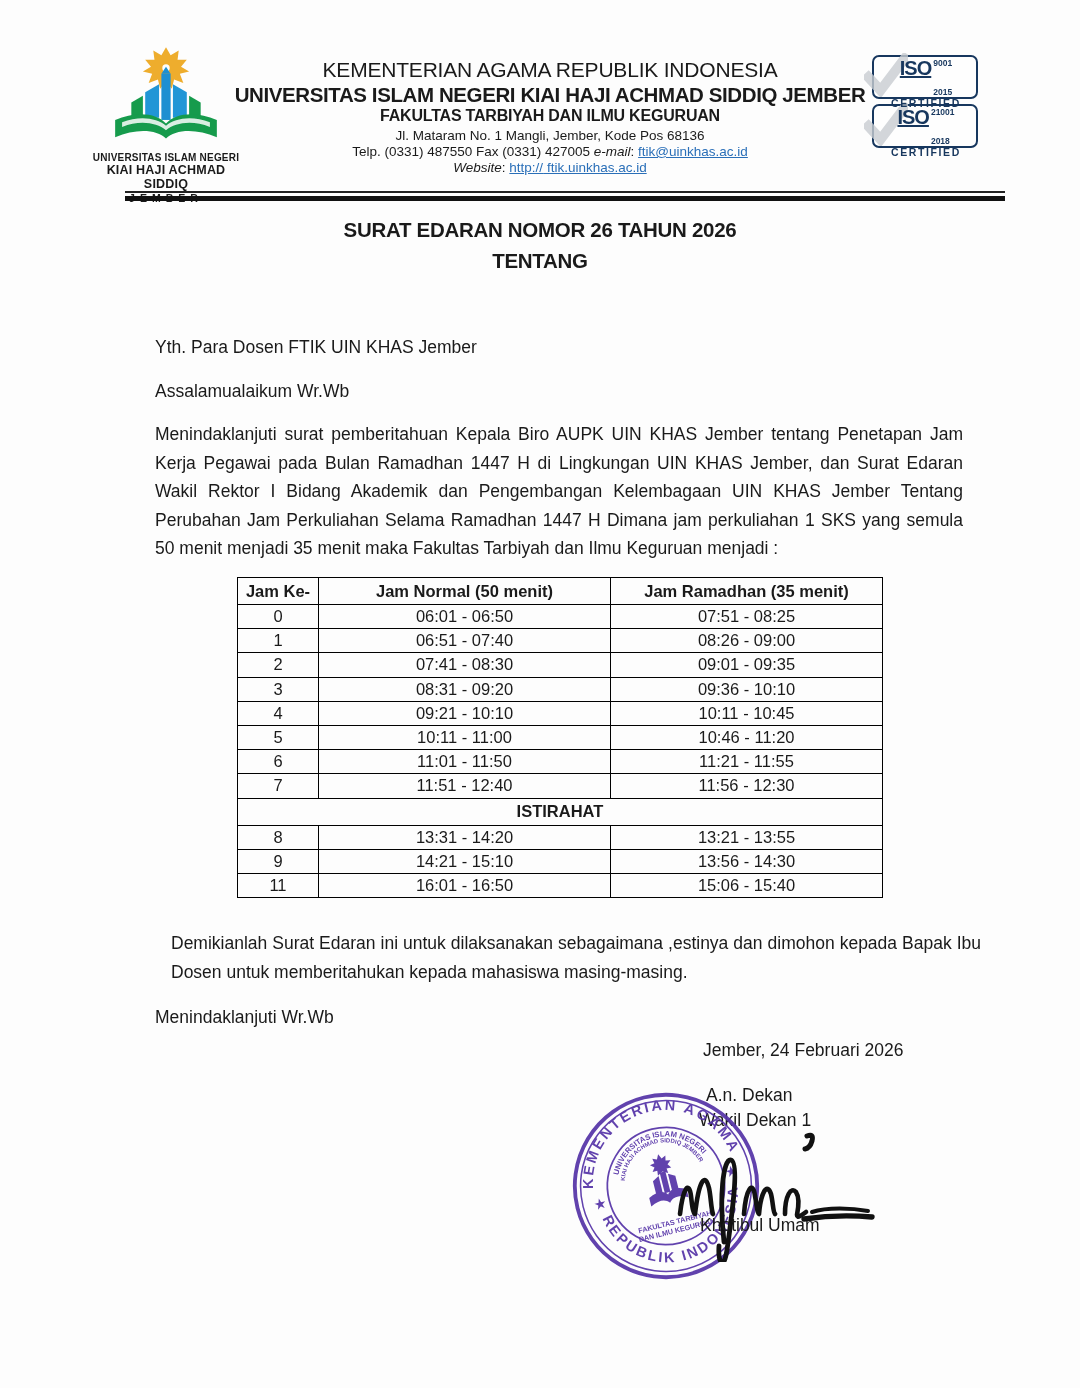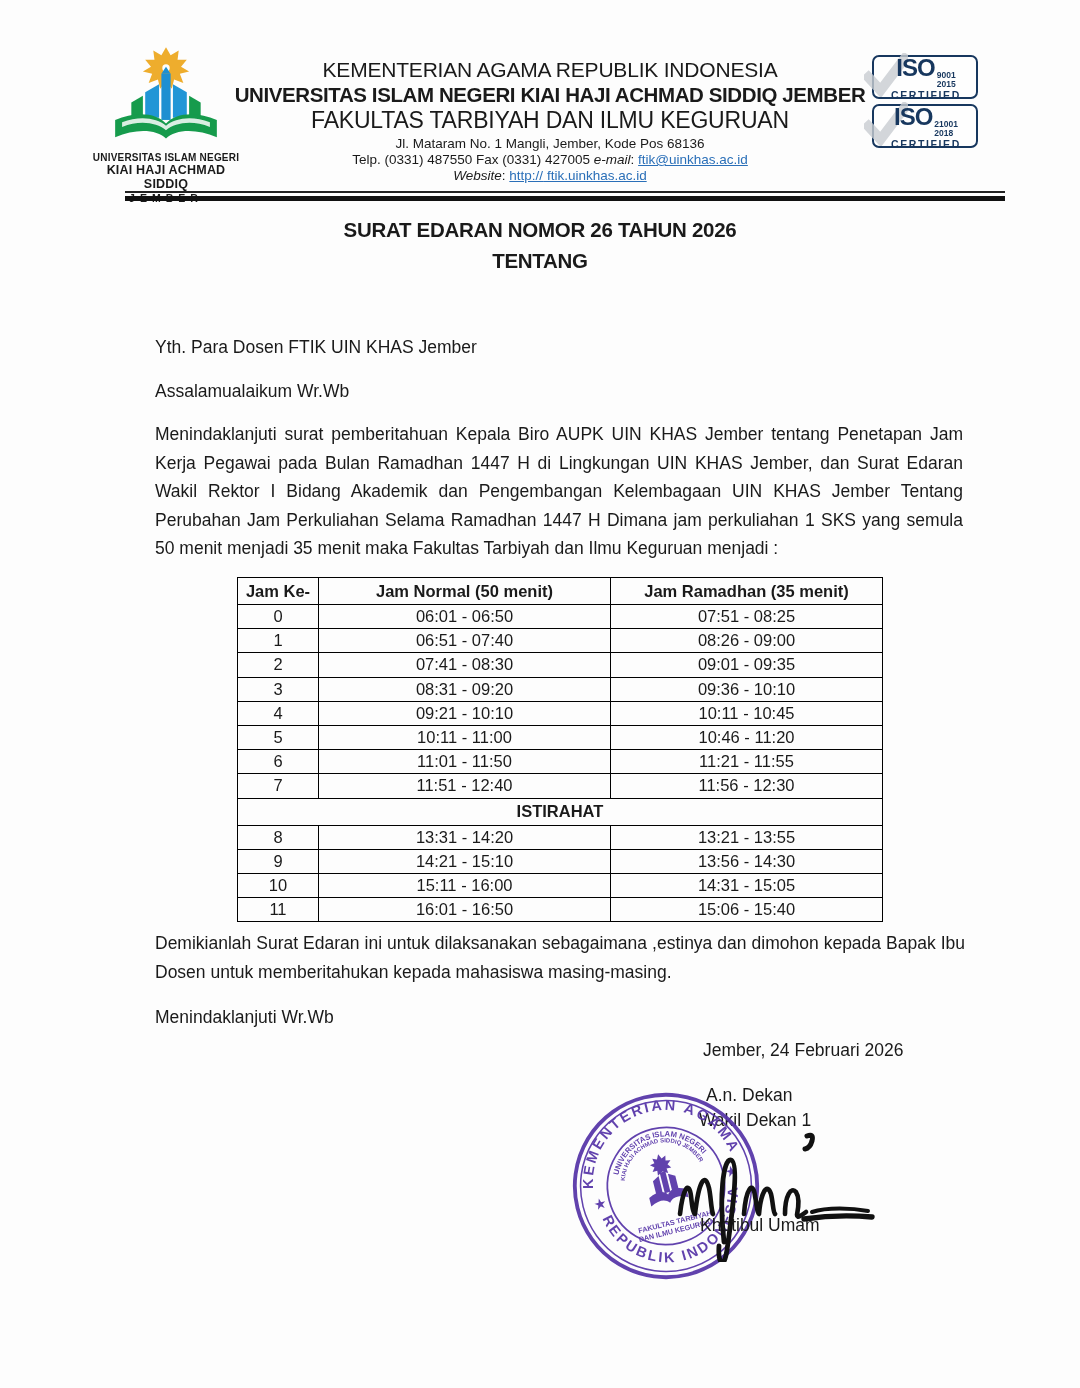--- a/index.html
+++ b/index.html
@@ -14,42 +14,42 @@
   }
   
   .logo-block{position:absolute;left:90px;top:46px;width:152px;text-align:center;}
   .logo-block svg{display:block;margin:0 auto;}
   .logo-l1{font-size:10px;font-weight:bold;letter-spacing:.2px;margin-top:2px;}
   .logo-l2{font-size:12.5px;font-weight:bold;letter-spacing:.2px;}
   .logo-l3{font-size:10.5px;font-weight:bold;letter-spacing:5px;margin-top:1px;}
   .header-center{position:absolute;left:165px;top:58px;width:770px;text-align:center;line-height:1.18;}
   .hc-l1{font-size:21px;font-weight:normal;letter-spacing:-.2px;}
   .hc-l2{font-size:20.5px;font-weight:bold;letter-spacing:-.4px;white-space:nowrap;}
-  .hc-l3{font-size:23px;font-weight:normal;letter-spacing:-.2px;}
+  .hc-l3{font-size:16px;font-weight:bold;letter-spacing:-.2px;}
   .hc-addr{font-size:13.5px;margin-top:2px;}
   .hc-contact{font-size:13.5px;}
   .link{color:#2a6fb8;text-decoration:underline;cursor:pointer;}
   .ital{font-style:italic;}
   .iso-stack{position:absolute;left:872px;top:55px;width:104px;}
   .iso-badge{position:relative;width:92px;height:37px;border:2.5px solid #17375e;border-radius:7px;margin-bottom:5px;padding:1px 4px 2px 6px;background:rgba(255,255,255,.6);}
   .iso-check{position:absolute;left:-10px;top:-4px;z-index:0;opacity:.8;}
   .iso-row{position:relative;z-index:1;display:flex;align-items:flex-start;justify-content:center;gap:2px;}
-  .iso-word{font-size:24px;font-weight:bold;color:#17375e;line-height:20px;letter-spacing:-1px;}
-  .iso-nums{display:flex;flex-direction:column;font-size:8.5px;font-weight:bold;color:#17375e;line-height:9px;padding-top:13px;}
+  .iso-word{font-size:20px;font-weight:bold;color:#17375e;line-height:20px;letter-spacing:-1px;text-decoration:underline;}
+  .iso-nums{display:flex;flex-direction:column;font-size:8.5px;font-weight:bold;color:#17375e;line-height:9px;padding-top:1px;gap:20px;}
   .iso-cert{position:relative;z-index:1;font-size:10.5px;font-weight:bold;color:#17375e;letter-spacing:1.6px;text-align:center;line-height:13px;}
   .rule-thin{position:absolute;left:125px;top:191px;width:880px;height:2px;background:#222;}
   .rule-thick{position:absolute;left:125px;top:196px;width:880px;height:5px;background:#111;}
   
   .title-block{position:absolute;left:120px;top:214px;width:840px;text-align:center;font-weight:bold;font-size:20.5px;line-height:31px;letter-spacing:-.3px;}
   
   .body-text{position:absolute;left:155px;font-size:17.5px;line-height:28px;}
   .yth{top:333px;}
   .salam{top:377px;}
   .para{top:420px;width:808px;text-align:justify;line-height:28.6px;}
-  .closing{top:929px;width:810px;text-align:justify;line-height:28.6px;}
+  .closing{top:929px;width:810px;text-align:justify;line-height:28.6px;margin-left:16px;}
   .wassalam{top:1003px;}
   
   .sched-table{position:absolute;left:237px;top:577px;border-collapse:collapse;table-layout:fixed;}
   .sched-table th,.sched-table td{border:1.6px solid #000;text-align:center;padding:0;}
   .sched-table th{font-size:16.5px;font-weight:bold;height:26px;}
   .sched-table td{font-size:16.5px;height:23.2px;}
   .col-jam{width:81px;}
   .col-normal{width:292px;}
   .col-ramadhan{width:272px;}
   .break-cell{font-weight:bold;font-size:18px;height:26px !important;}
@@ -195,25 +195,20 @@
         </tr>
         <tr>
           <td>8</td>
           <td>13:31 - 14:20</td>
           <td>13:21 - 13:55</td>
         </tr>
         <tr>
           <td>9</td>
           <td>14:21 - 15:10</td>
           <td>13:56 - 14:30</td>
-        </tr>
-        <tr>
-          <td>10</td>
-          <td>15:11 - 16:00</td>
-          <td>14:31 - 15:05</td>
         </tr>
         <tr>
           <td>11</td>
           <td>16:01 - 16:50</td>
           <td>15:06 - 15:40</td>
         </tr>
       </tbody>
   </table>
 
   <div class="body-text closing">Demikianlah Surat Edaran ini untuk dilaksanakan sebagaimana ,estinya dan dimohon kepada Bapak Ibu Dosen untuk memberitahukan kepada mahasiswa masing-masing.</div>

